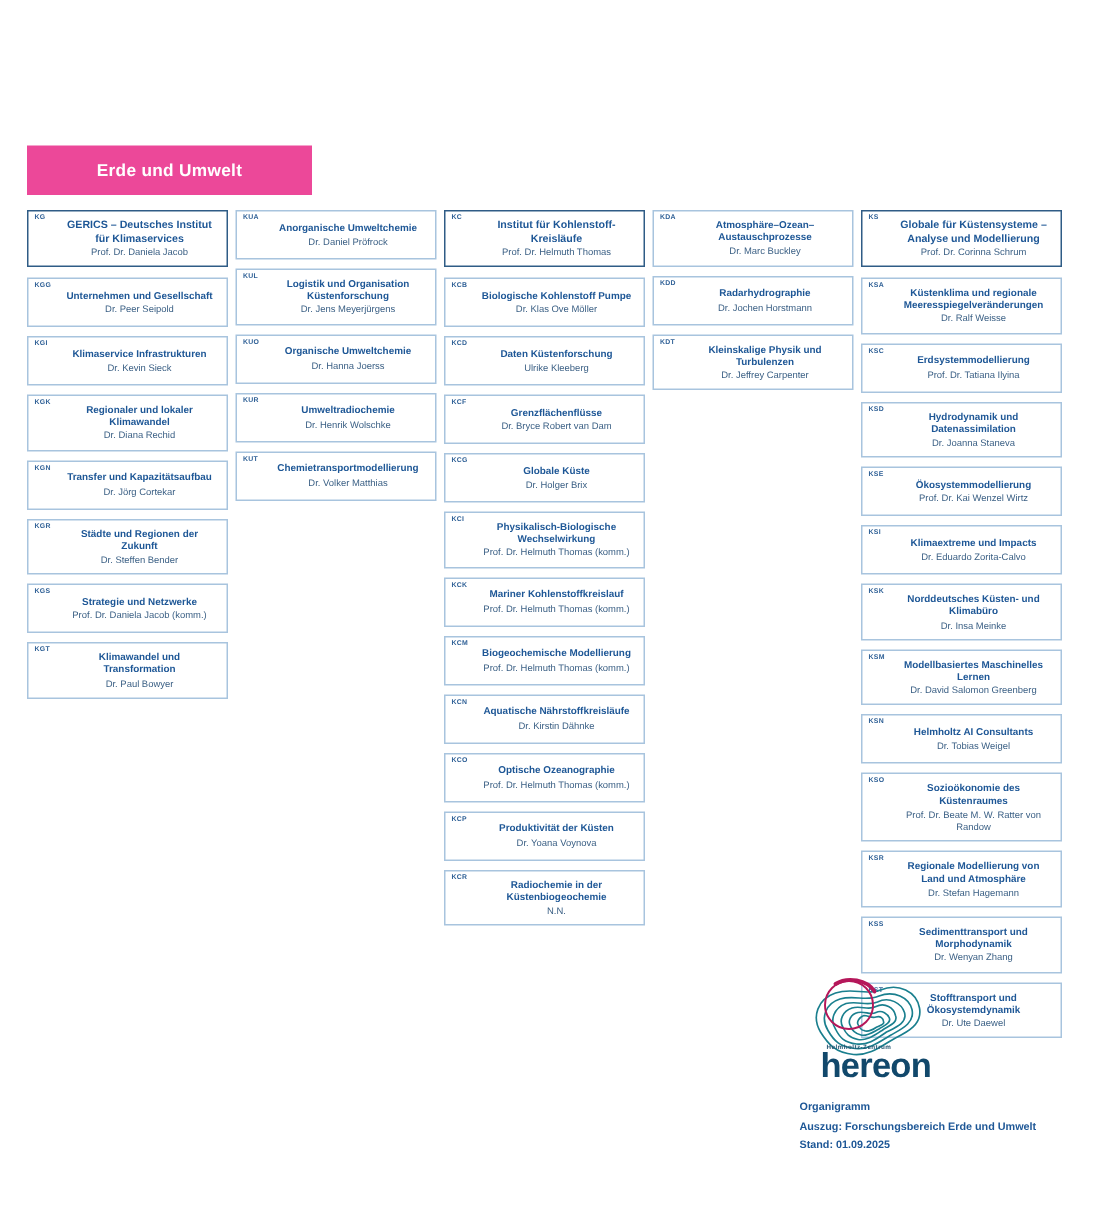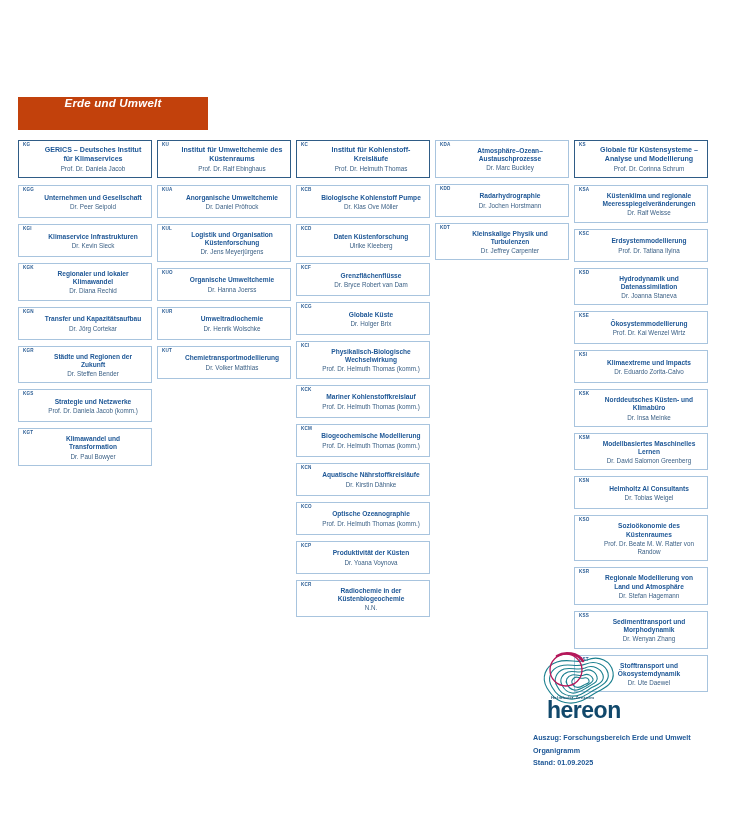--- a/index.html
+++ b/index.html
@@ -22,25 +22,24 @@
     height: 813px;
   }
 
   
   .section-banner {
     position: absolute;
     left: 18px;
     top: 97px;
     width: 190px;
     height: 33px;
-    background: #c2410c;
+    background: #ec4899;
     display: flex;
-    align-items: flex-start;
+    align-items: center;
     justify-content: center;
-    font-style: italic;
   }
   .section-banner-label {
     color: #ffffff;
     font-size: 11.5px;
     font-weight: bold;
     letter-spacing: 0.2px;
   }
 
   
   .columns {
@@ -206,25 +205,20 @@
           <div class="title">Strategie und Netzwerke</div>
           <div class="person">Prof. Dr. Daniela Jacob (komm.)</div>
         </div>
         <div class="node">
           <div class="code">KGT</div>
           <div class="title">Klimawandel und Transformation</div>
           <div class="person">Dr. Paul Bowyer</div>
         </div>
       </div>
       <div class="column col-1">
-        <div class="node institute">
-          <div class="code">KU</div>
-          <div class="title">Institut für Umweltchemie des Küstenraums</div>
-          <div class="person">Prof. Dr. Ralf Ebinghaus</div>
-        </div>
         <div class="node">
           <div class="code">KUA</div>
           <div class="title">Anorganische Umweltchemie</div>
           <div class="person">Dr. Daniel Pröfrock</div>
         </div>
         <div class="node">
           <div class="code">KUL</div>
           <div class="title">Logistik und Organisation Küstenforschung</div>
           <div class="person">Dr. Jens Meyerjürgens</div>
         </div>
@@ -411,19 +405,19 @@
         </g>
         <g fill="none" stroke="#b5175a" stroke-width="1.3">
           <circle cx="33" cy="22" r="16"></circle>
           <path d="M24 8 C32 3 45 5 50 13" stroke-width="2.6" stroke-linecap="round"></path>
         </g>
       </svg>
       <div class="logo-sub">Helmholtz-Zentrum</div>
       <div class="logo-word">hereon</div>
     </div>
     <div class="footer-lines" id="footer-lines">
+        <div class="footer-line">Organigramm</div>
         <div class="footer-line">Auszug: Forschungsbereich Erde und Umwelt</div>
-        <div class="footer-line">Organigramm</div>
         <div class="footer-line">Stand: 01.09.2025</div>
       </div>
   </div>
 
 </div>
 
 </body></html>

